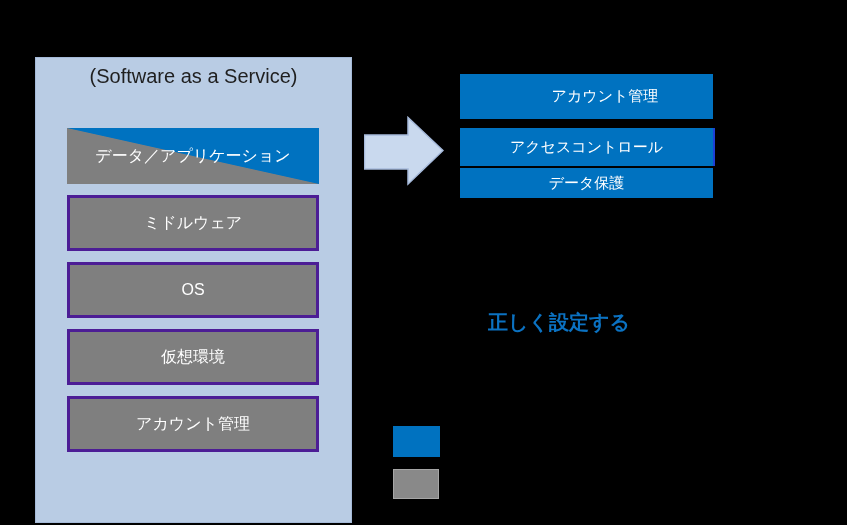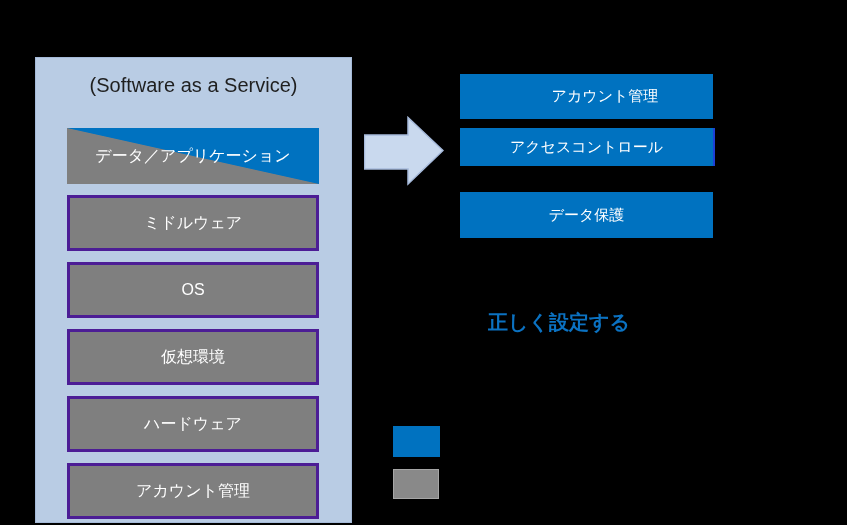--- a/index.html
+++ b/index.html
@@ -26,21 +26,21 @@
     font-size: 30px;
     font-weight: 700;
     color: #1f1f1f;
     line-height: 1.05;
   }
   .panel-subtitle {
     text-align: center;
     font-size: 20px;
     color: #1f1f1f;
     line-height: 1.1;
-    margin-top: 16px;
+    margin-top: 7px;
   }
   .layers {
     position: absolute;
     left: 31px; top: 70px;
     width: 252px;
   }
   .layer {
     width: 252px; height: 56px;
     margin-bottom: 11px;
     display: flex;
@@ -71,21 +71,21 @@
     background: #0072c0;
     color: #ffffff;
     font-size: 15px;
     display: flex;
     align-items: center;
     justify-content: center;
     box-sizing: border-box;
   }
   .resp-box.r0 { top: 74px; padding-left: 37px; }
   .resp-box.r1 { top: 128px; height: 38px; box-shadow: 2px 0 0 #1d41d6; }
-  .resp-box.r2 { top: 192px; height: 46px; }
+  .resp-box.r2 { top: 168px; height: 30px; }
   
   .note {
     position: absolute;
     top: 309px;
     font-size: 20px;
     font-weight: 700;
     color: #0b72c2;
     white-space: nowrap;
   }
   .note.action { left: 488px; }
@@ -121,23 +121,20 @@
       <div class="layer gray">
         <span>ミドルウェア</span>
       </div>
       <div class="layer gray">
         <span>OS</span>
       </div>
       <div class="layer gray">
         <span>仮想環境</span>
       </div>
       <div class="layer gray">
-        <span>ハードウェア</span>
-      </div>
-      <div class="layer gray">
         <span>アカウント管理</span>
       </div>
     </div>
   </div>
 
   <svg class="arrow" viewBox="0 0 80 70" xmlns="http://www.w3.org/2000/svg">
     <polygon points="0.5,19 44,19 44,1.5 79,34.5 44,68 44,53 0.5,53" fill="#c9d9ee" stroke="#a6badb" stroke-width="1.5" stroke-linejoin="miter"></polygon>
   </svg>
 
   <div class="resp-box r0">

